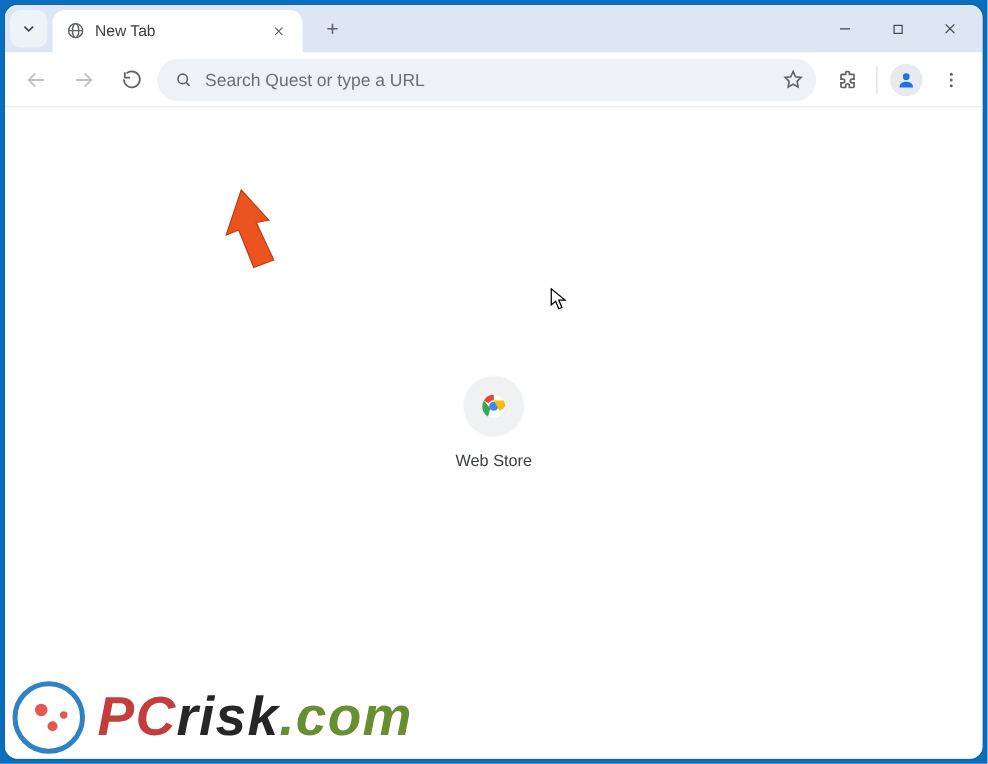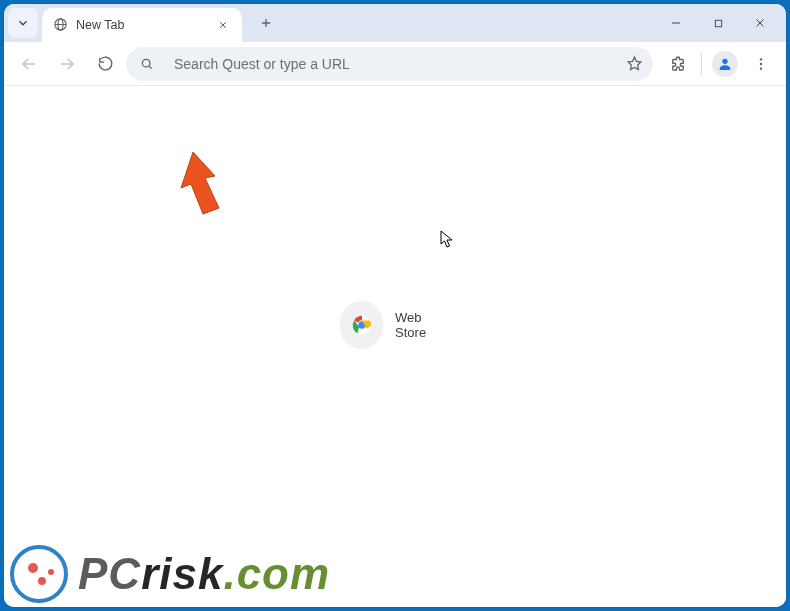--- a/index.html
+++ b/index.html
@@ -32,50 +32,50 @@
   
   .toolbar { height: 44px; background:#fff; display:flex; align-items:center; gap:4px; padding: 6px 8px; border-bottom:1px solid #e8eaed;}
   .icon-btn { width:34px; height:34px; border-radius:50%; display:flex; align-items:center; justify-content:center; cursor:pointer; color:#5f6368;}
   .icon-btn.disabled{ color:#bfc3c7; cursor:default;}
   .omnibox {
     flex:1; height:34px; background:#eef1f6; border-radius:17px; display:flex; align-items:center;
     padding: 0 10px 0 14px; gap:10px;
   }
   .omnibox .search-ic{ color:#5f6368; display:flex;}
   .omnibox input {
-    flex:1; border:none; outline:none; background:transparent; font-size:14px; color:#5f6368;margin-left:10px;
+    flex:1; border:none; outline:none; background:transparent; font-size:14px; color:#5f6368;
   }
   .omnibox input::placeholder{ color:#6b6f73;}
   .omnibox .star{ color:#5f6368; cursor:pointer; display:flex;}
   .rt-icons { display:flex; align-items:center; gap:2px; margin-left:4px;}
   .avatar { width:26px; height:26px; border-radius:50%; background:#e8eaed; display:flex; align-items:center; justify-content:center;}
   .avatar svg{ color:#1a73e8;}
   .divider { width:1px; height:22px; background:#dadce0; margin:0 4px;}
   
   .content { flex:1; background:#fff; position:relative; }
   .ntp-tiles { position:absolute; top:215px; left:0; right:0; display:flex; justify-content:center; }
-  .tile { width:110px; display:flex; flex-direction:row; align-items:center; gap:12px; cursor:pointer;}
+  .tile { width:110px; display:flex; flex-direction:column; align-items:center; gap:12px; cursor:pointer;}
   .tile-icon {
     width:48px; height:48px; border-radius:50%; background:#f0f1f3;
     display:flex; align-items:center; justify-content:center;
     box-shadow: 0 0 0 1px rgba(0,0,0,.02);
   }
   .tile-label { font-size:13px; color:#3c4043; }
   
   .arrow-annot { position:absolute; top:62px; left:165px; pointer-events:none; }
   
   .cursor-annot { position:absolute; top:144px; left:436px; pointer-events:none;}
   
   .watermark { position:absolute; left:6px; bottom:4px; opacity:.85; display:flex; align-items:center; gap:10px; pointer-events:none;}
   .wm-badge { width:58px; height:58px; border-radius:50%; border:4px solid #0a6ebd; display:flex; align-items:center; justify-content:center; position:relative;}
   .wm-badge::before{content:""; width:10px; height:10px; background:#de3c2f; border-radius:50%; position:absolute; left:14px; top:14px;}
   .wm-badge::after{content:""; width:8px; height:8px; background:#de3c2f; border-radius:50%; position:absolute; left:24px; top:28px;}
   .wm-badge .d3{ width:6px; height:6px; background:#de3c2f; border-radius:50%; position:absolute; left:34px; top:20px;}
   .wm-text { font-family: Arial, sans-serif; font-style:italic; font-weight:600; font-size:44px; color:#9b9c9f; letter-spacing:1px;}
-  .wm-text .pc { color:#404040; }
+  .wm-text .pc { color:#b91c1c; }
   .wm-text .risk { color:#000000; }
   .wm-text .dot { color:#4d7c0f;}
 </style>
 </head>
 <body>
 
 <div class="browser-window">
 
   <div class="title-bar">
     <div class="title-left">

